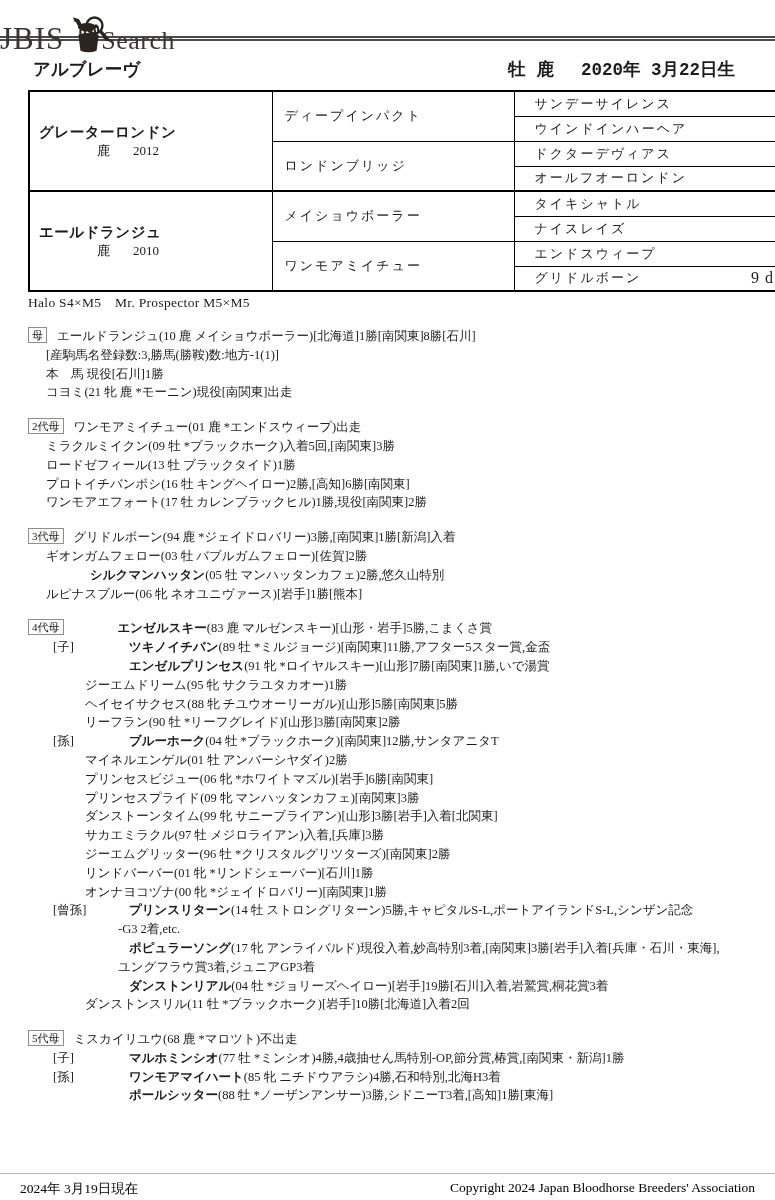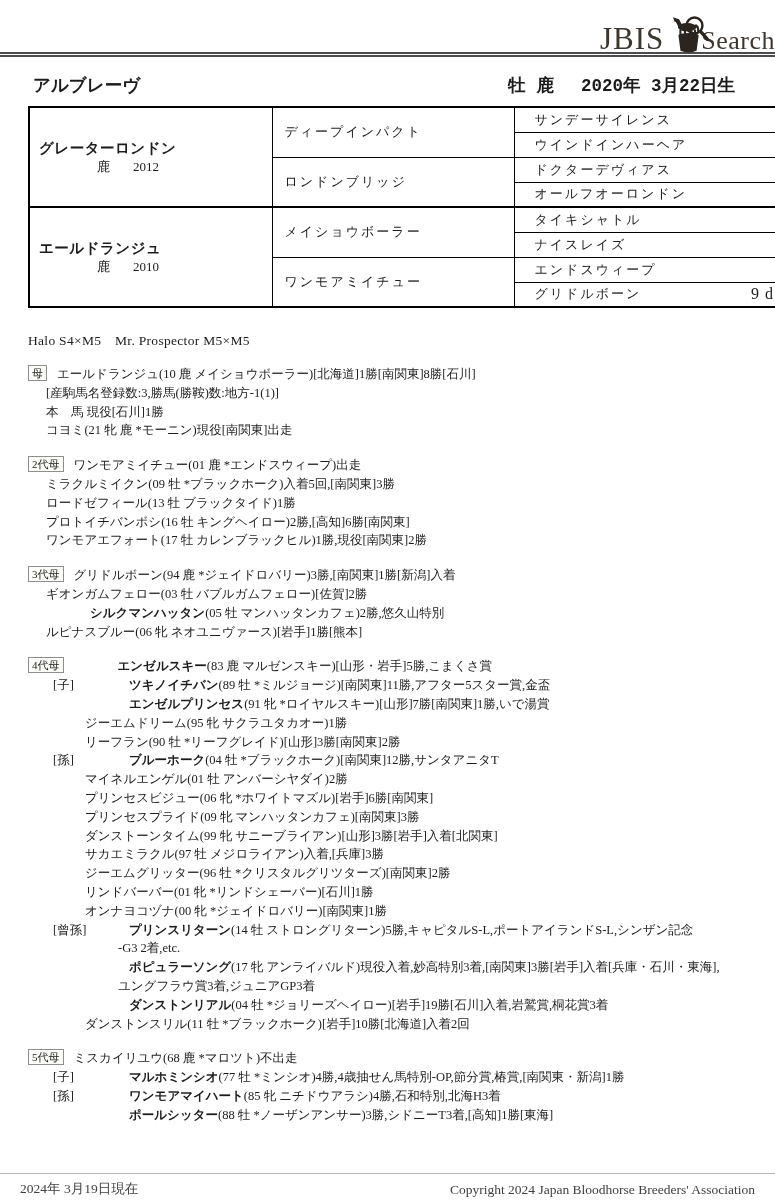--- a/index.html
+++ b/index.html
@@ -1,20 +1,20 @@
 <!DOCTYPE html>
 <html><head>
 <meta charset="utf-8">
 <style>
   * { margin:0; padding:0; box-sizing:border-box; }
   html,body { width:775px; height:1200px; background:#ffffff; overflow:hidden; position:relative;
     font-family:"Liberation Serif","DejaVu Serif",serif; color:#1c1c1c; }
 
   
-  .logo-row { text-align:right; padding-top:5px; height:52px; }
+  .logo-row { text-align:left; padding-top:5px; height:36px; }
   .logo { display:inline-flex; align-items:baseline; color:#3d362f; }
   .logo .jbis { font-size:31px; letter-spacing:1px; }
   .logo .search { font-size:26px; letter-spacing:0.5px; margin-left:-8px; }
   .logo svg { position:relative; top:9px; margin:0 -3px 0 2px; }
 
   .double-rule { border-top:2px solid #4c4c4c; border-bottom:2px solid #4c4c4c; height:5px; }
 
   
   .title-row { display:flex; justify-content:space-between; align-items:baseline;
     margin:16px 40px 9px 33px; font-family:Liberation Mono, monospace;
@@ -31,39 +31,39 @@
   td.g1 { width:243px; padding-left:9px; vertical-align:middle; }
   td.g2 { width:242px; padding-left:12px; letter-spacing:2px; }
   td.g3 { width:266px; padding-left:20px; letter-spacing:2px; }
   .g1 .pname { font-family:"Liberation Sans","DejaVu Sans",sans-serif; font-weight:bold;
     font-size:14.5px; letter-spacing:0.5px; }
   .g1 .psub { font-size:13px; margin-left:58px; letter-spacing:1px; }
   .g1 .psub .yr { margin-left:22px; letter-spacing:0; }
   .famnum { float:right; font-size:16px; letter-spacing:1px; padding-right:5px; }
 
   
-  .inbreed { margin:24px 28px 0 28px; font-size:13.5px; letter-spacing:0.3px; }
+  .inbreed { margin:2px 28px 0 28px; font-size:13.5px; letter-spacing:0.3px; }
 
   
   .sections { margin:15px 28px 0 28px; }
   .section { margin-bottom:16px; }
   .line { white-space:nowrap; line-height:18.8px; height:18.8px; font-size:12.5px; }
   .line .bn { font-family:"Liberation Sans","DejaVu Sans",sans-serif; font-weight:bold;margin-left:44px; }
   .badge { display:inline-block; border:1px solid #8e8e8e; background:#fcfcf9;
     font-size:11px; line-height:14px; padding:0 3px; margin-right:9px; vertical-align:1px; }
   .line.head .ct { margin-left:1px; }
   .line.plain { padding-left:18px; }
   .line.labeled { display:flex; }
   .line.labeled .lab { flex:none; width:57px; padding-left:25px; }
   .line.cont { padding-left:90px; }
 
   
   .footer { position:absolute; left:0; right:0; top:1173px; border-top:1px solid #b8b8b8;
     padding:6px 20px 0 20px; display:flex; justify-content:space-between;
-    font-size:13.5px; color:#404040;align-items:flex-end; }
+    font-size:13.5px; color:#000000; }
 </style>
 </head>
 <body>
 
 <div class="logo-row">
   <span class="logo">
     <span class="jbis">JBIS</span>
     <svg width="46" height="44" viewBox="0 0 50 48">
       <g fill="#2c251f">
         <path d="M13.5 23.5 q11 3.5 22 0 l-2.2 16.5 q-8.8 3.6 -17.6 0 z"></path>
@@ -167,20 +167,24 @@
       <div class="line labeled">
         <span class="lab"></span>
         <span class="ct"><span class="bn">エンゼルプリンセス</span><span>(91 牝 *ロイヤルスキー)[山形]7勝[南関東]1勝,いで湯賞</span></span>
       </div>
       <div class="line labeled">
         <span class="lab"></span>
         <span class="ct"><span>ジーエムドリーム(95 牝 サクラユタカオー)1勝</span></span>
       </div>
       <div class="line labeled">
         <span class="lab"></span>
+        <span class="ct"><span>ヘイセイサクセス(88 牝 チユウオーリーガル)[山形]5勝[南関東]5勝</span></span>
+      </div>
+      <div class="line labeled">
+        <span class="lab"></span>
         <span class="ct"><span>リーフラン(90 牡 *リーフグレイド)[山形]3勝[南関東]2勝</span></span>
       </div>
       <div class="line labeled">
         <span class="lab">[孫]</span>
         <span class="ct"><span class="bn">ブルーホーク</span><span>(04 牡 *ブラックホーク)[南関東]12勝,サンタアニタT</span></span>
       </div>
       <div class="line labeled">
         <span class="lab"></span>
         <span class="ct"><span>マイネルエンゲル(01 牡 アンバーシヤダイ)2勝</span></span>
       </div>

